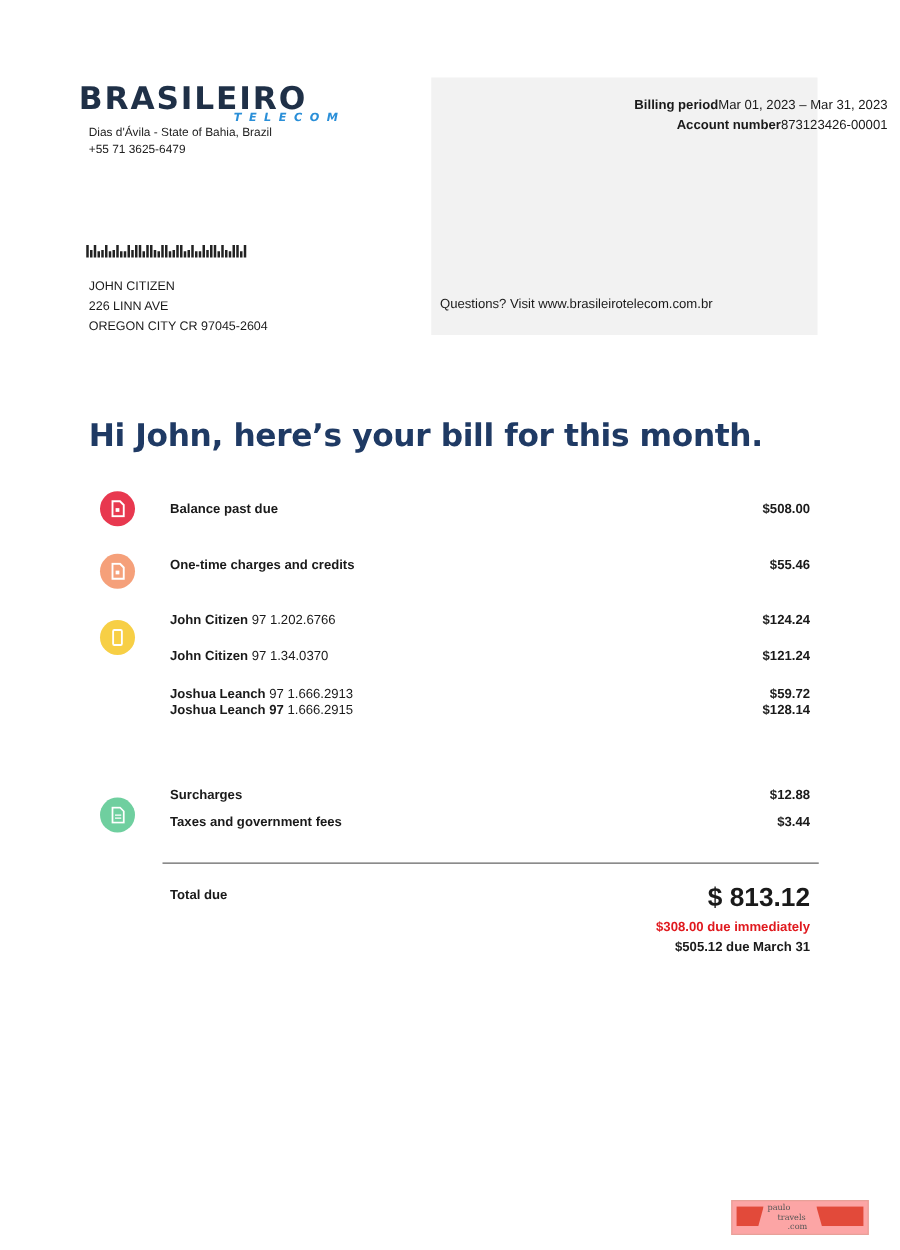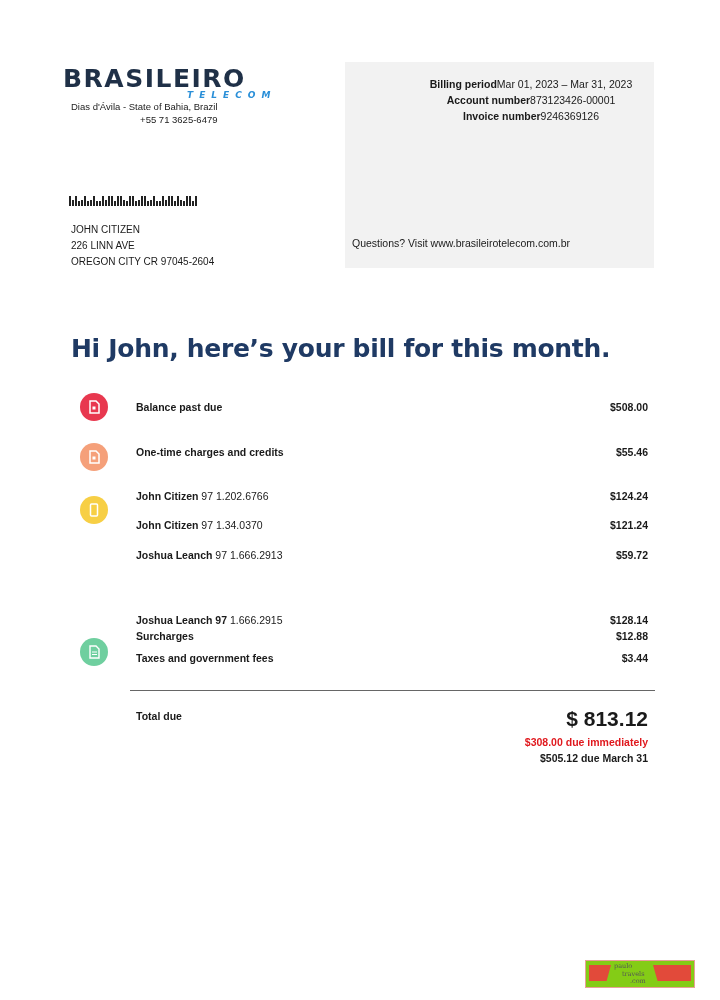--- a/index.html
+++ b/index.html
@@ -10,29 +10,29 @@
   .abs { position: absolute; }
   .logo { left: 63px; top: 66px; width: 200px; }
   .logo-main {
     font-family: "DejaVu Sans", sans-serif; font-weight: bold; font-size: 25px;
     color: #1f3047; letter-spacing: 1.5px; line-height: 26px;
   }
   .logo-sub {
     position: absolute; left: 124px; top: 24px; font-size: 9px; font-style: italic; font-weight: bold;
     color: #2a8fd8; letter-spacing: 6px; font-family: "DejaVu Sans", sans-serif;
   }
-  .addr-small { font-size: 9.5px; line-height: 13px; color: #222; text-align: right; }
+  .addr-small { font-size: 9.5px; line-height: 13px; color: #222; }
   .company-addr { left: 71px; top: 100px; }
   .barcode { left: 69px; top: 196px; height: 10px; display: flex; align-items: flex-end; gap: 1px; }
   .barcode span { display: inline-block; width: 2px; background: #222; }
   .recipient { left: 71px; top: 222px; font-size: 10px; line-height: 16px; }
   .info-box {
     left: 345px; top: 62px; width: 309px; height: 206px; background: #f2f2f2;
   }
-  .info-row { position: absolute; left: 7px; width: 358px; font-size: 10.5px; display: flex; justify-content: center; }
+  .info-row { position: absolute; left: 7px; width: 358px; font-size: 10.5px; display: flex; justify-content: flex-end; }
   .info-row .k { font-weight: bold; }
   .info-note { position: absolute; left: 7px; top: 144px; width: 260px; font-size: 10.5px; font-weight: bold; line-height: 14px; }
   .info-q { position: absolute; left: 7px; top: 175px; font-size: 10.5px; }
   .headline {
     left: 71px; top: 334px; font-size: 25px; font-weight: bold; color: #1f3a64;
     font-family: "DejaVu Sans", sans-serif; letter-spacing: -0.3px;
   }
   .icon-circle {
     position: absolute; width: 28px; height: 28px; border-radius: 50%;
     display: flex; align-items: center; justify-content: center;
@@ -40,21 +40,21 @@
   .icon-circle svg { width: 14px; height: 14px; }
   .line-item { position: absolute; left: 136px; width: 512px; font-size: 10.5px; display: flex; justify-content: space-between; }
   .line-item .lbl b { font-weight: bold; text-align: right; }
   .line-item .amt { font-weight: bold; }
   .divider { left: 130px; top: 690px; width: 525px; height: 1px; background: #666; }
   .total-label { left: 136px; top: 710px; font-size: 10.5px; font-weight: bold; }
   .total-amount { right: 72px; top: 707px; font-size: 21px; font-weight: bold; text-align: right; }
   .due-imm { right: 72px; top: 736px; font-size: 10.5px; font-weight: bold; color: #e0191e; text-align: right; }
   .due-later { right: 72px; top: 752px; font-size: 10.5px; font-weight: bold; text-align: right; }
   .watermark {
-    left: 585px; top: 960px; width: 108px; height: 26px; border: 1px solid #e8a098; background: #84cc16;
+    left: 585px; top: 960px; width: 108px; height: 26px; border: 1px solid #e8a098; background: #fca5a5;
   }
   .watermark .bar-l { position: absolute; left: 3px; top: 4px; width: 22px; height: 16px; background: #e24a3a; clip-path: polygon(0 0,100% 0,80% 100%,0 100%); }
   .watermark .bar-r { position: absolute; right: 3px; top: 4px; width: 38px; height: 16px; background: #e24a3a; clip-path: polygon(0 0,100% 0,100% 100%,12% 100%); }
   .watermark .wm-text { position: absolute; left: 28px; top: 2px; font-family: "DejaVu Serif", serif; font-size: 6.5px; line-height: 7.5px; color: #555; }
 </style>
 </head>
 <body>
 
 <div class="abs logo">
   <div class="logo-main">BRASILEIRO</div>
@@ -119,24 +119,20 @@
 
 <div class="abs info-box">
   <div class="info-row" style="top:16px">
     <span class="k">Billing period</span>
     <span>Mar 01, 2023 – Mar 31, 2023</span>
   </div>
   <div class="info-row" style="top:32px">
     <span class="k">Account number</span>
     <span>873123426-00001</span>
   </div>
-  <div class="info-row" style="top:48px">
-    <span class="k">Invoice number</span>
-    <span>9246369126</span>
-  </div>
   <div class="info-q">Questions? Visit www.brasileirotelecom.com.br</div>
 </div>
 
 <div class="abs headline">Hi John, here’s your bill for this month.</div>
 
 <div class="icon-circle" style="left:80px; top:393px; background:#e8384f;">
   <svg viewBox="0 0 14 14">
       <path d="M3 1h6l3 3v9H3z" fill="none" stroke="#fff" stroke-width="1.5"></path>
       <rect x="5.5" y="6.5" width="3" height="3" fill="#fff"></rect>
     </svg>
@@ -173,21 +169,21 @@
   <span class="amt">$124.24</span>
 </div>
 <div class="line-item" style="top:519px">
   <span class="lbl"><b>John Citizen</b><span> 97 1.34.0370</span></span>
   <span class="amt">$121.24</span>
 </div>
 <div class="line-item" style="top:549px">
   <span class="lbl"><b>Joshua Leanch</b><span> 97 1.666.2913</span></span>
   <span class="amt">$59.72</span>
 </div>
-<div class="line-item" style="top:614px">
+<div class="line-item" style="top:562px">
   <span class="lbl"><b>Joshua Leanch 97</b><span> 1.666.2915</span></span>
   <span class="amt">$128.14</span>
 </div>
 <div class="line-item" style="top:630px">
   <span class="lbl"><b>Surcharges</b><span></span></span>
   <span class="amt">$12.88</span>
 </div>
 <div class="line-item" style="top:652px">
   <span class="lbl"><b>Taxes and government fees</b><span></span></span>
   <span class="amt">$3.44</span>

